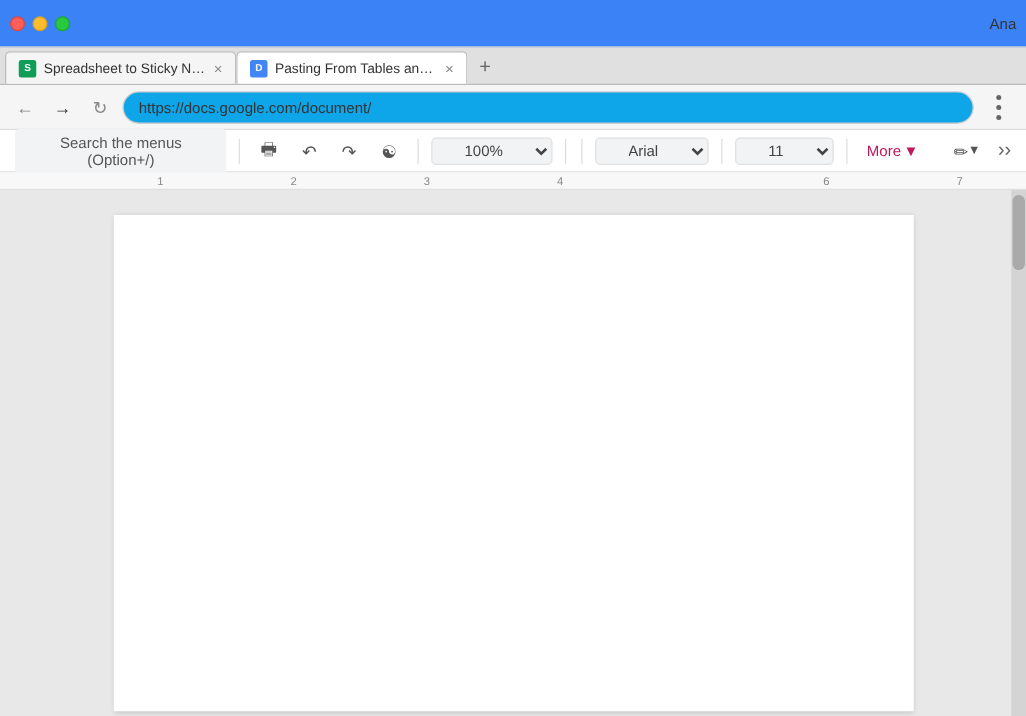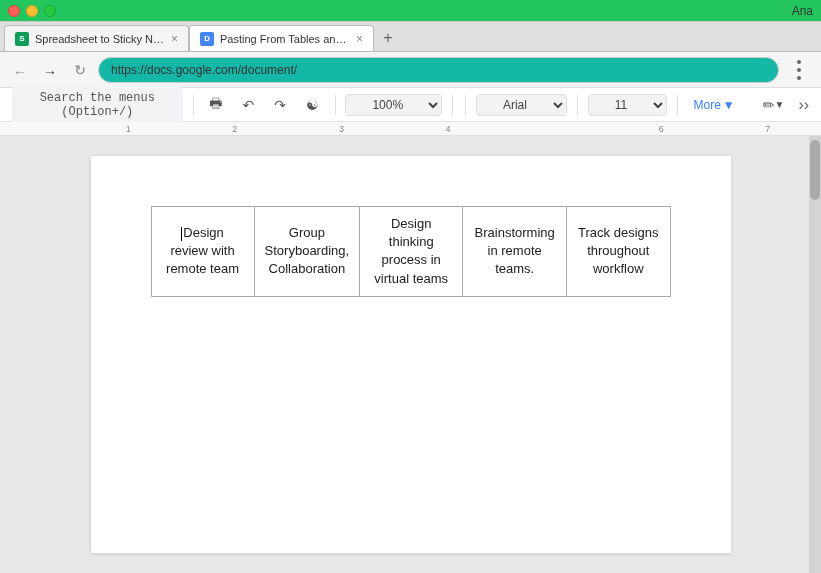--- a/index.html
+++ b/index.html
@@ -1,21 +1,21 @@
 <!DOCTYPE html>
 <html><head>
   <meta charset="utf-8">
   <style>
     * { margin: 0; padding: 0; box-sizing: border-box; }
     body { font-family: Arial, sans-serif; background: #f0f0f0; width: 821px; height: 573px; overflow: hidden; }
 
     
     .title-bar {
-      height: 22px;
-      background: #22c55e;
+      height: 38px;
+      background: #3b82f6;
       display: flex;
       align-items: center;
       padding: 0 8px;
       border-bottom: 1px solid #ccc;
     }
     .traffic-lights { display: flex; gap: 6px; }
     .traffic-light {
       width: 12px; height: 12px; border-radius: 50%;
     }
     .tl-red { background: #ff5f57; border: 1px solid #e0443e; }
@@ -99,21 +99,21 @@
       border: none;
       display: flex; align-items: center; justify-content: center;
       font-size: 14px;
       color: #888;
       cursor: pointer;
     }
     .nav-btn.active { color: #333; }
     .url-bar {
       flex: 1;
       height: 26px;
-      background: #14b8a6;
+      background: #0ea5e9;
       border: 1px solid #ccc;
       border-radius: 13px;
       display: flex;
       align-items: center;
       padding: 0 12px;
       font-size: 12px;
       color: #333;
     }
     .menu-btn {
       width: 28px; height: 28px;
@@ -133,21 +133,20 @@
       border-bottom: 1px solid #e0e0e0;
     }
     .search-menu {
       background: #f1f3f4;
       border: none;
       border-radius: 4px;
       padding: 4px 10px;
       font-size: 12px;
       color: #555;
       cursor: pointer;
-      font-family: Liberation Mono, monospace;
     }
     .toolbar-sep { width: 1px; height: 20px; background: #ddd; margin: 0 2px; }
     .toolbar-btn {
       background: none; border: none;
       padding: 2px 6px;
       font-size: 12px;
       color: #444;
       cursor: pointer;
       display: flex; align-items: center; gap: 2px;
     }
@@ -158,21 +157,21 @@
       background: #f1f3f4;
       border: 1px solid #e0e0e0;
       border-radius: 4px;
       padding: 2px 22px;
       font-size: 12px;
       color: #444;
       cursor: pointer;
     }
     .more-btn {
       background: none; border: none;
-      font-size: 12px; color: #3b82f6;
+      font-size: 12px; color: #be185d;
       cursor: pointer; padding: 2px 6px;
       display: flex; align-items: center; gap: 2px;
     }
     .pencil-btn {
       background: none; border: none;
       cursor: pointer;
       display: flex; align-items: center;
       padding: 2px 6px;
     }
     .expand-btn {
@@ -355,26 +354,19 @@
     <div class="ruler-mark"></div>
     <div class="ruler-mark">6</div>
     <div class="ruler-mark">7</div>
   </div>
 </div>
 
 <div class="doc-area">
   <div class="page">
     <table class="doc-table">
       <tbody id="table-body">
-          <tr>
-            <td><span class="text-cursor"></span>Design review with remote team</td>
-            <td>Group Storyboarding, Collaboration</td>
-            <td>Design thinking process in virtual teams</td>
-            <td>Brainstorming in remote teams.</td>
-            <td>Track designs throughout workflow</td>
-          </tr>
         </tbody>
     </table>
   </div>
   <div class="scrollbar-right">
     <div class="scrollbar-thumb"></div>
   </div>
 </div>
 
 </body></html>

